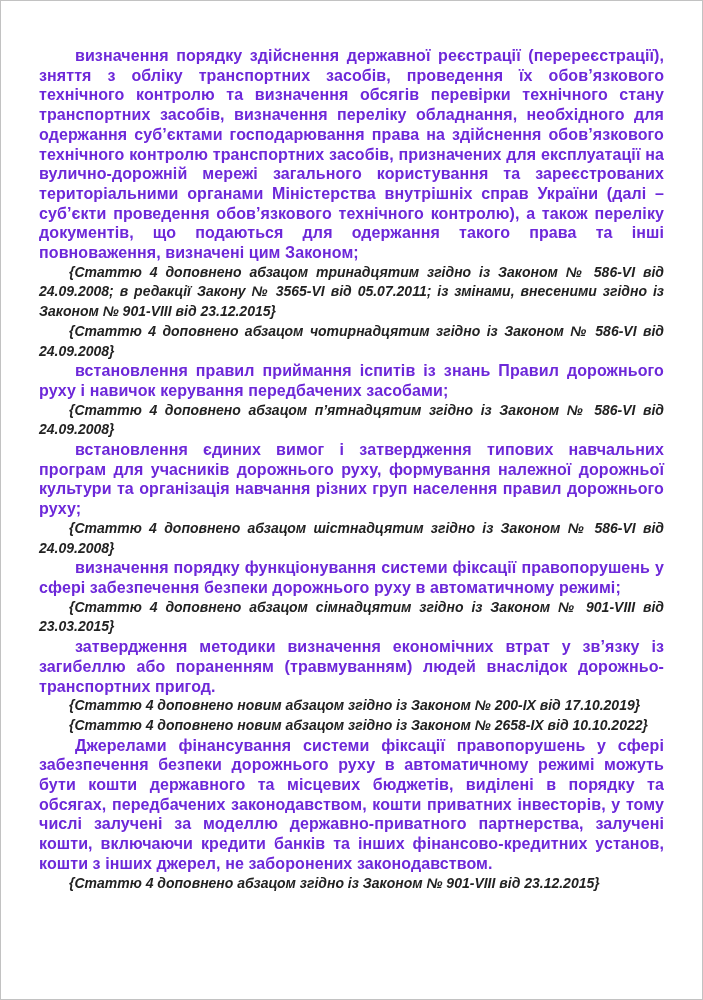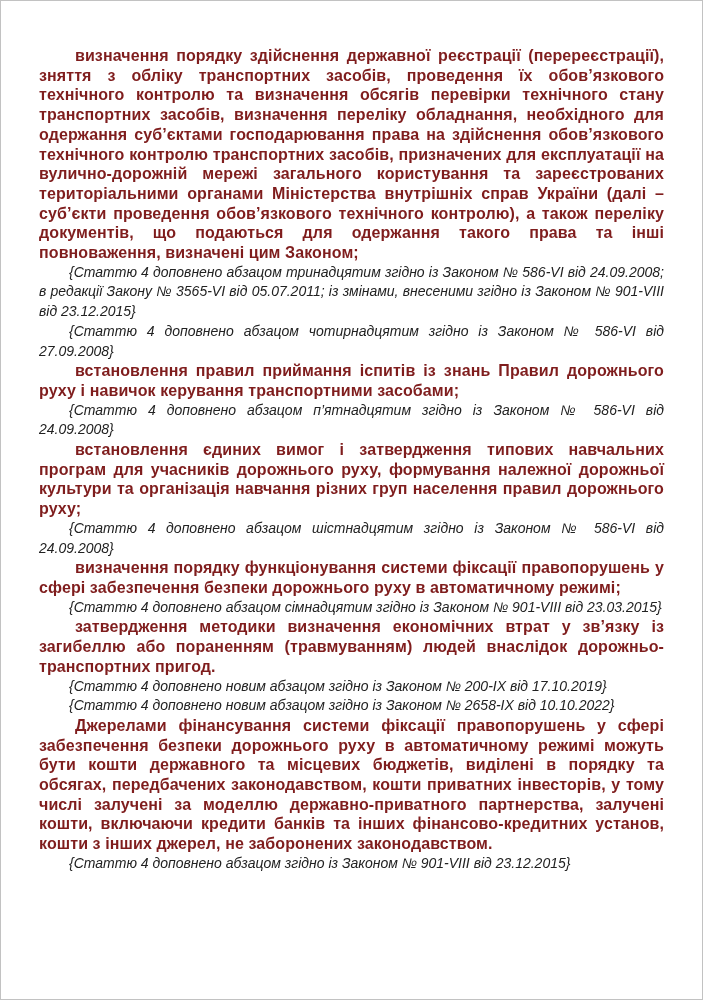--- a/index.html
+++ b/index.html
@@ -20,42 +20,42 @@
     color: #161616;
   }
   .body-par {
     margin: 0;
     font-size: 16px;
     line-height: 19.7px;
     text-align: justify;
     text-indent: 36px;
     font-weight: 600;
     letter-spacing: 0.1px;
-    color: #7f1d1d;
+    color: #6d28d9;
   }
   .amendment-par {
     margin: 0;
     font-size: 14px;
     line-height: 19.7px;
     text-align: justify;
     text-indent: 30px;
     font-style: italic;
-    font-weight: 400;
+    font-weight: 700;
     color: #222222;
   }
 </style>
 </head>
 <body>
 
 <div class="page">
 
   <p class="body-par">визначення порядку здійснення державної реєстрації (перереєстрації), зняття з обліку транспортних засобів, проведення їх обов’язкового технічного контролю та визначення обсягів перевірки технічного стану транспортних засобів, визначення переліку обладнання, необхідного для одержання суб’єктами господарювання права на здійснення обов’язкового технічного контролю транспортних засобів, призначених для експлуатації на вулично-дорожній мережі загального користування та зареєстрованих територіальними органами Міністерства внутрішніх справ України (далі – суб’єкти проведення обов’язкового технічного контролю), а також переліку документів, що подаються для одержання такого права та інші повноваження, визначені цим Законом;</p>
   <p class="amendment-par">{Статтю 4 доповнено абзацом тринадцятим згідно із Законом № 586-VI від 24.09.2008; в редакції Закону № 3565-VI від 05.07.2011; із змінами, внесеними згідно із Законом № 901-VIII від 23.12.2015}</p>
-  <p class="amendment-par">{Статтю 4 доповнено абзацом чотирнадцятим згідно із Законом № 586-VI від 27.09.2008}</p>
-  <p class="body-par">встановлення правил приймання іспитів із знань Правил дорожнього руху і навичок керування транспортними засобами;</p>
+  <p class="amendment-par">{Статтю 4 доповнено абзацом чотирнадцятим згідно із Законом № 586-VI від 24.09.2008}</p>
+  <p class="body-par">встановлення правил приймання іспитів із знань Правил дорожнього руху і навичок керування передбачених засобами;</p>
   <p class="amendment-par">{Статтю 4 доповнено абзацом п’ятнадцятим згідно із Законом № 586-VI від 24.09.2008}</p>
   <p class="body-par">встановлення єдиних вимог і затвердження типових навчальних програм для учасників дорожнього руху, формування належної дорожньої культури та організація навчання різних груп населення правил дорожнього руху;</p>
   <p class="amendment-par">{Статтю 4 доповнено абзацом шістнадцятим згідно із Законом № 586-VI від 24.09.2008}</p>
   <p class="body-par">визначення порядку функціонування системи фіксації правопорушень у сфері забезпечення безпеки дорожнього руху в автоматичному режимі;</p>
   <p class="amendment-par">{Статтю 4 доповнено абзацом сімнадцятим згідно із Законом № 901-VIII від 23.03.2015}</p>
   <p class="body-par">затвердження методики визначення економічних втрат у зв’язку із загибеллю або пораненням (травмуванням) людей внаслідок дорожньо-транспортних пригод.</p>
   <p class="amendment-par">{Статтю 4 доповнено новим абзацом згідно із Законом № 200-IX від 17.10.2019}</p>
   <p class="amendment-par">{Статтю 4 доповнено новим абзацом згідно із Законом № 2658-IX від 10.10.2022}</p>
   <p class="body-par">Джерелами фінансування системи фіксації правопорушень у сфері забезпечення безпеки дорожнього руху в автоматичному режимі можуть бути кошти державного та місцевих бюджетів, виділені в порядку та обсягах, передбачених законодавством, кошти приватних інвесторів, у тому числі залучені за моделлю державно-приватного партнерства, залучені кошти, включаючи кредити банків та інших фінансово-кредитних установ, кошти з інших джерел, не заборонених законодавством.</p>
   <p class="amendment-par">{Статтю 4 доповнено абзацом згідно із Законом № 901-VIII від 23.12.2015}</p>

